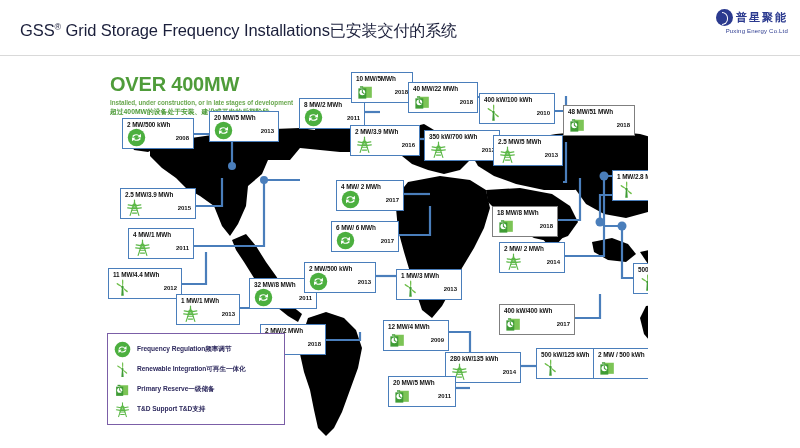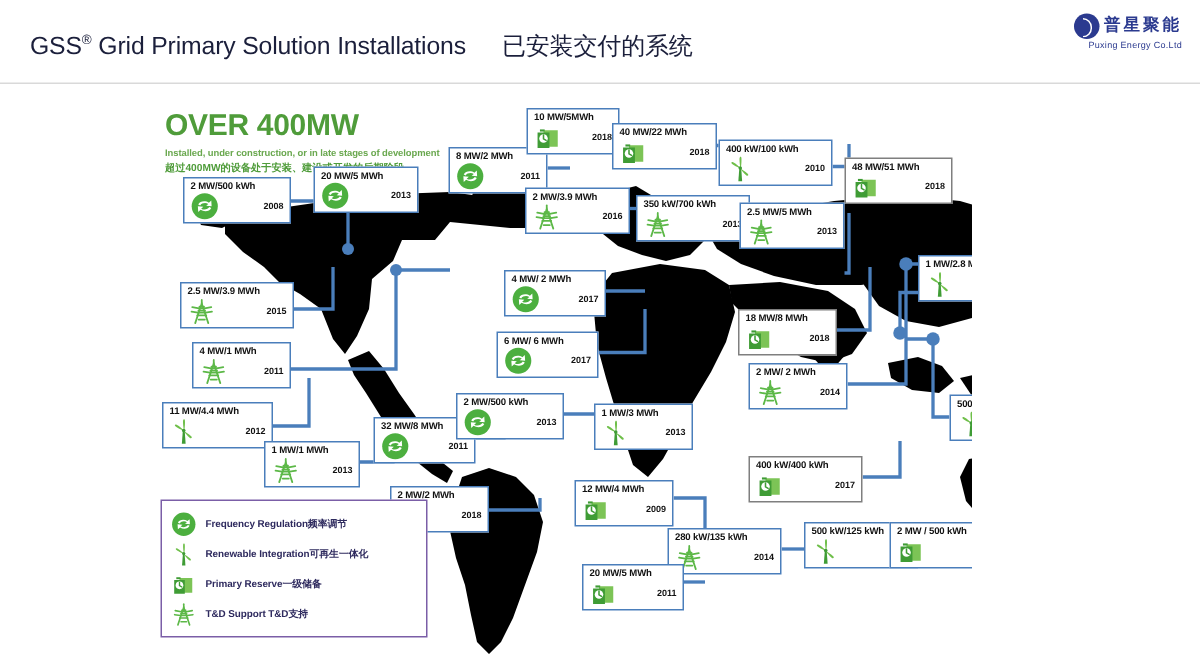--- a/index.html
+++ b/index.html
@@ -28,21 +28,21 @@
     background: #d9d9d9;
   }
   .title {
     position: absolute; left: 20px; top: 21px;
     font-size: 16.5px;
     color: #1b1f3b;
     letter-spacing: -0.1px;
     white-space: nowrap;
   }
   .title .reg { font-size: 9px; vertical-align: super; }
-  .title .cn { font-size: 16px; margin-left: 24px; }
+  .title .cn { font-size: 16px; }
 
   .logo {
     position: absolute; right: 12px; top: 9px;
     display: flex; flex-direction: column;
     align-items: flex-end;
   }
   .logo-top { display: flex; align-items: center; gap: 3px; }
   .logo-mark {
     width: 17px; height: 17px;
     border-radius: 50%;
@@ -157,21 +157,21 @@
     letter-spacing: -0.05px;
   }
 </style>
 </head>
 <body>
 
 <div id="root">
 
   <div class="header">
     <div class="title">
-      <span>GSS</span><span class="reg">®</span><span> Grid Primary Solution Installations</span><span class="cn">已安装交付的系统</span>
+      <span>GSS</span><span class="reg">®</span><span> Grid Storage Frequency Installations</span><span class="cn">已安装交付的系统</span>
     </div>
 
     <div class="logo">
       <div class="logo-top">
         <span class="logo-mark"></span>
         <span class="logo-cn">普星聚能</span>
       </div>
       <div class="logo-en">Puxing Energy Co.Ltd</div>
     </div>
     <div class="header-rule"></div>

